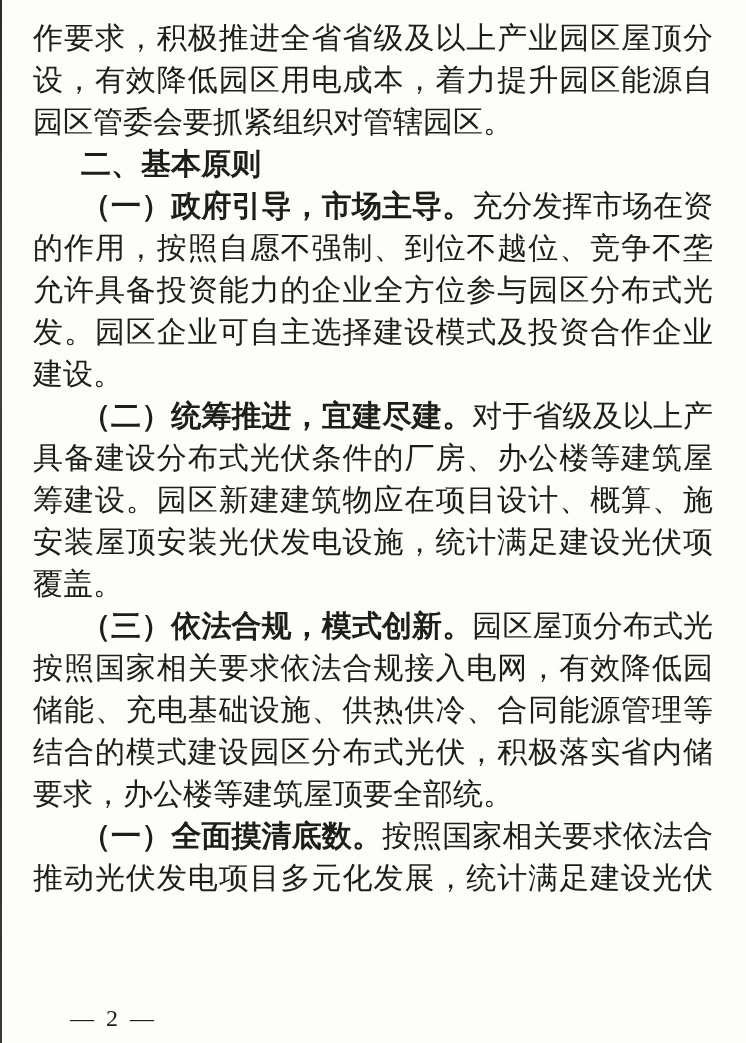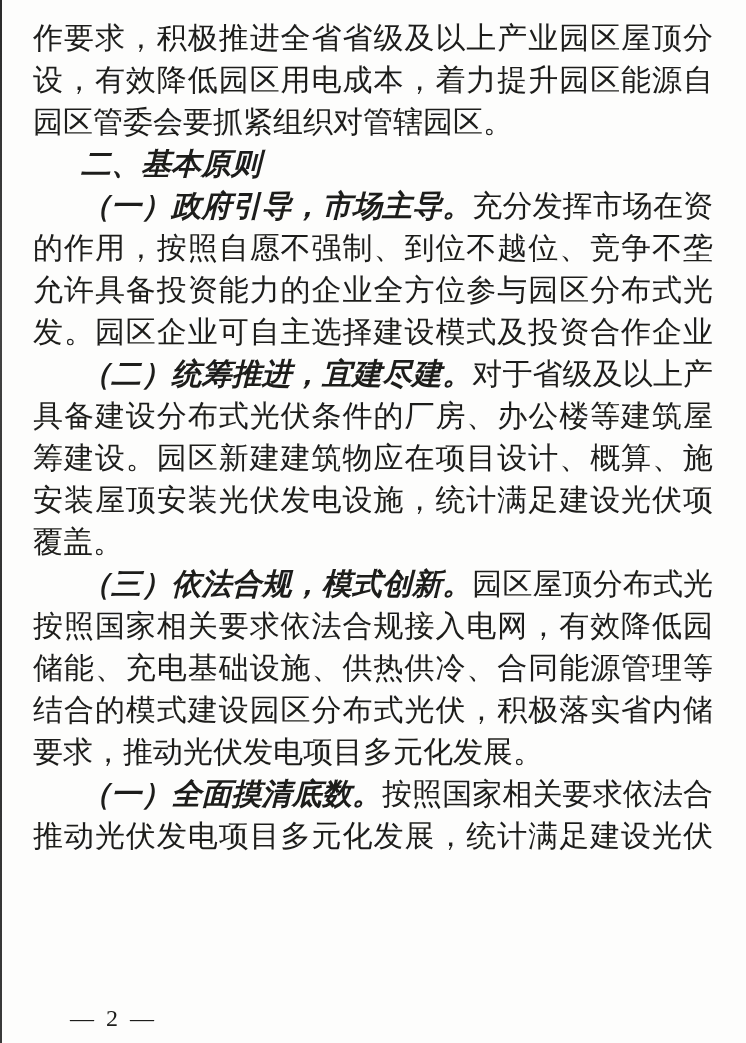--- a/index.html
+++ b/index.html
@@ -37,21 +37,20 @@
   .line.fill {
     text-align: justify;
     text-align-last: justify;
   }
   .line.indent {
     text-indent: 48px;
   }
   .line .bold,
   .line.heading {
     font-weight: 700;
-    font-style: italic;
   }
   .page-number {
     position: absolute;
     left: 70px;
     top: 1005px;
     font-size: 24px;
     letter-spacing: 3px;
   }
 </style>
 </head>
@@ -61,27 +60,28 @@
 
 <div class="text-block" id="text-block">
     <div class="line fill"><span>作要求，积极推进全省省级及以上产业园区屋顶分布式光伏建</span></div>
     <div class="line fill"><span>设，有效降低园区用电成本，着力提升园区能源自供能力，为</span></div>
     <div class="line"><span>园区管委会要抓紧组织对管辖园区。</span></div>
     <div class="line indent heading"><span class="bold">二、基本原则</span></div>
     <div class="line fill indent"><span class="bold">（一）政府引导，市场主导。</span><span>充分发挥市场在资源配置中</span></div>
     <div class="line fill"><span>的作用，按照自愿不强制、到位不越位、竞争不垄断的要求，</span></div>
     <div class="line fill"><span>允许具备投资能力的企业全方位参与园区分布式光伏项目开</span></div>
     <div class="line fill"><span>发。园区企业可自主选择建设模式及投资合作企业（模式创新</span></div>
+    <div class="line"><span>建设。</span></div>
     <div class="line fill indent"><span class="bold">（二）统筹推进，宜建尽建。</span><span>对于省级及以上产业园区内</span></div>
     <div class="line fill"><span>具备建设分布式光伏条件的厂房、办公楼等建筑屋顶要全部统</span></div>
     <div class="line fill"><span>筹建设。园区新建建筑物应在项目设计、概算、施工时，同步</span></div>
     <div class="line fill"><span>安装屋顶安装光伏发电设施，统计满足建设光伏项目条件的</span></div>
     <div class="line"><span>覆盖。</span></div>
     <div class="line fill indent"><span class="bold">（三）依法合规，模式创新。</span><span>园区屋顶分布式光伏项目要</span></div>
     <div class="line fill"><span>按照国家相关要求依法合规接入电网，有效降低园区用电成本</span></div>
     <div class="line fill"><span>储能、充电基础设施、供热供冷、合同能源管理等多种方式相</span></div>
     <div class="line fill"><span>结合的模式建设园区分布式光伏，积极落实省内储能配置相关</span></div>
-    <div class="line"><span>要求，推动光伏发电项目多元化发展。</span></div>
+    <div class="line"><span>要求，办公楼等建筑屋顶要全部统。</span></div>
     <div class="line fill indent"><span class="bold">（一）全面摸清底数。</span><span>按照国家相关要求依法合规接入电网</span></div>
     <div class="line fill"><span>推动光伏发电项目多元化发展，统计满足建设光伏项目条件的</span></div>
   </div>
 
 <div class="page-number">— 2 —</div>
 
 </body></html>

